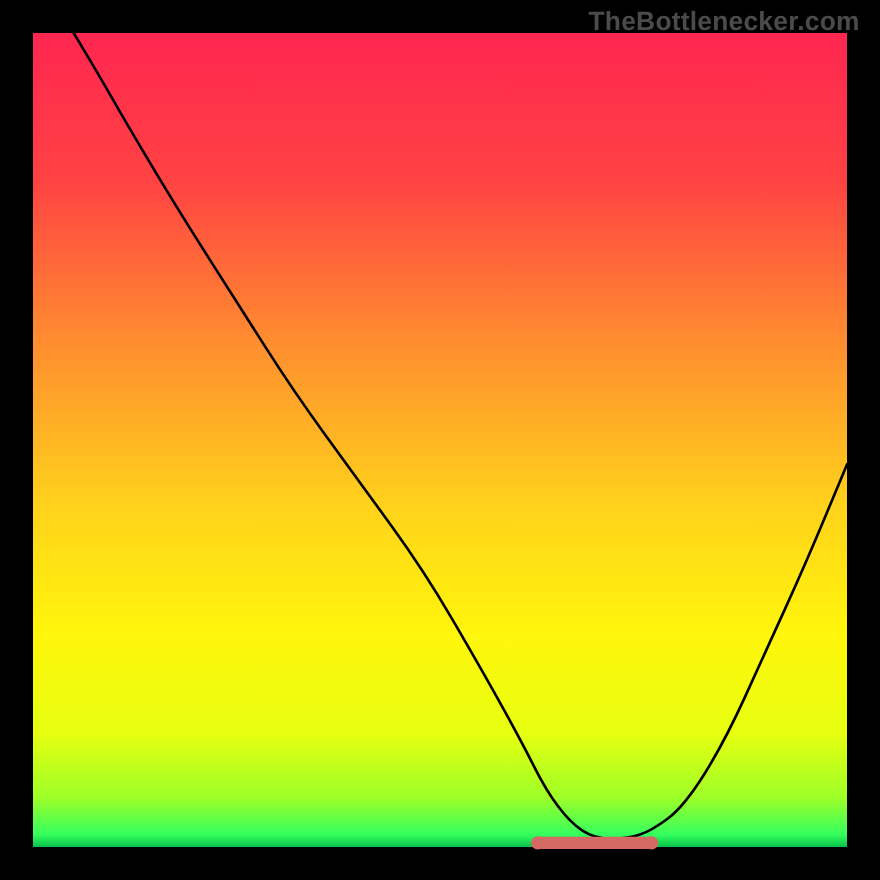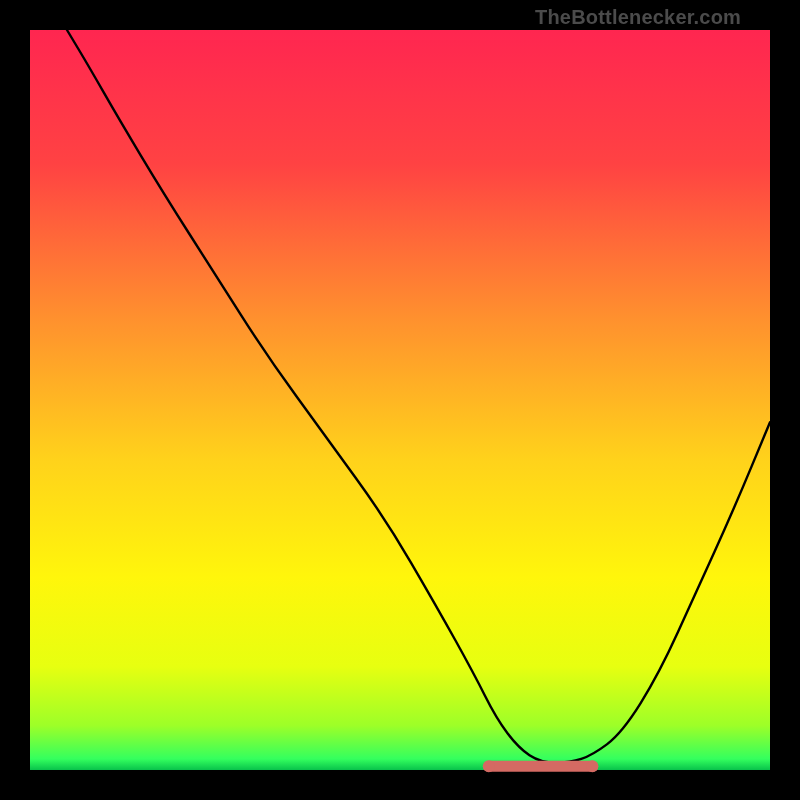--- a/index.html
+++ b/index.html
@@ -45,14 +45,14 @@
           <stop offset="98.5%" stop-color="#34ff5e"></stop>
           <stop offset="100%" stop-color="#08c24b"></stop>
         </linearGradient>
       </defs>
       <rect x="30" y="30" width="740" height="740" fill="url(#bg)"></rect>
       <path d="M 67.0 30.0 Q 67.0 30.0 78.1 48.5 Q 89.2 67.0 104.0 92.9 Q 118.8 118.8 141.0 155.8 Q 163.2 192.8 189.1 233.5 Q 215.0 274.2 240.9 314.9 Q 266.8 355.6 296.4 396.3 Q 326.0 437.0 355.6 477.7 Q 385.2 518.4 411.1 562.8 Q 437.0 607.2 455.5 640.5 Q 474.0 673.8 485.1 696.0 Q 496.2 718.2 507.3 733.0 Q 518.4 747.8 529.5 755.2 Q 540.6 762.6 555.4 762.6 Q 570.2 762.6 581.3 758.9 Q 592.4 755.2 607.2 744.1 Q 622.0 733.0 640.5 703.4 Q 659.0 673.8 677.5 633.1 Q 696.0 592.4 714.5 551.7 Q 733.0 511.0 751.5 466.6 L 770.0 422.2" fill="none" stroke="#000" stroke-width="2.4" stroke-linecap="round" stroke-linejoin="round"></path>
       <line x1="488.8" y1="766.3" x2="592.4" y2="766.3" stroke="#d46a63" stroke-width="11.1" stroke-linecap="round"></line>
       <circle cx="488.8" cy="766.3" r="6" fill="#d46a63"></circle>
       <circle cx="592.4" cy="766.3" r="6" fill="#d46a63"></circle>
     </svg>
-  <div id="wm" class="watermark" style="left: 535px; top: 6px; font-size: 20px;">TheBottlenecker.com</div>
+  <div id="wm" class="watermark" style="left: 535px; top: 6px; font-size: 24px;">TheBottlenecker.com</div>
 </div>
 
 </body></html>

